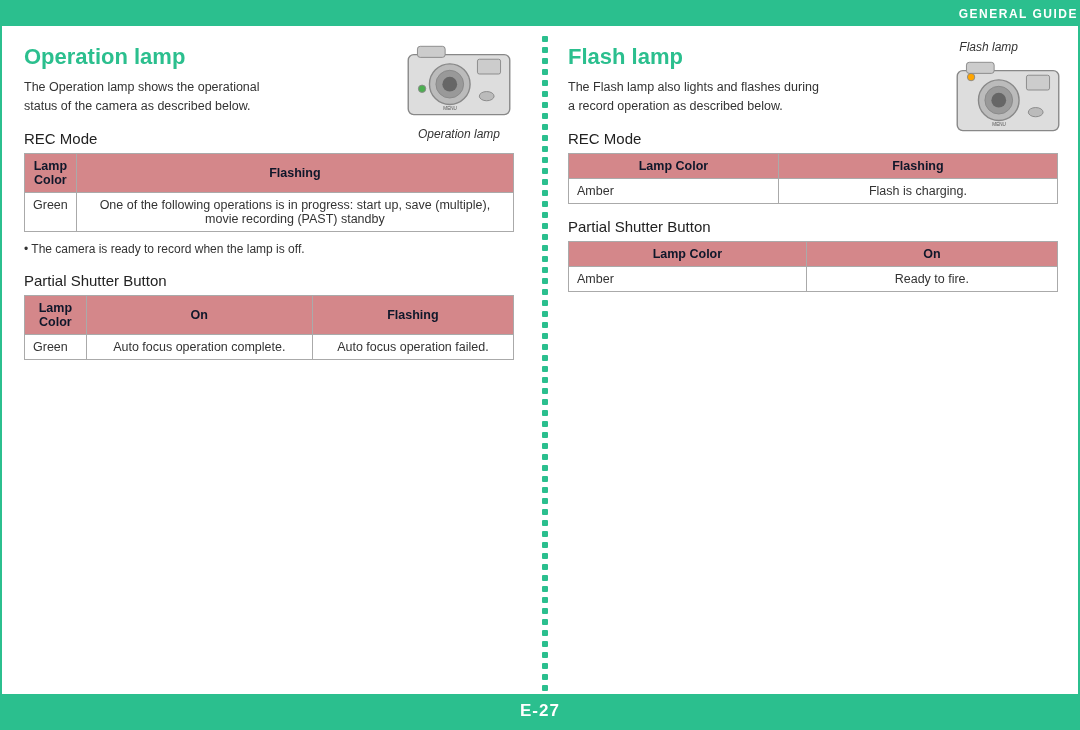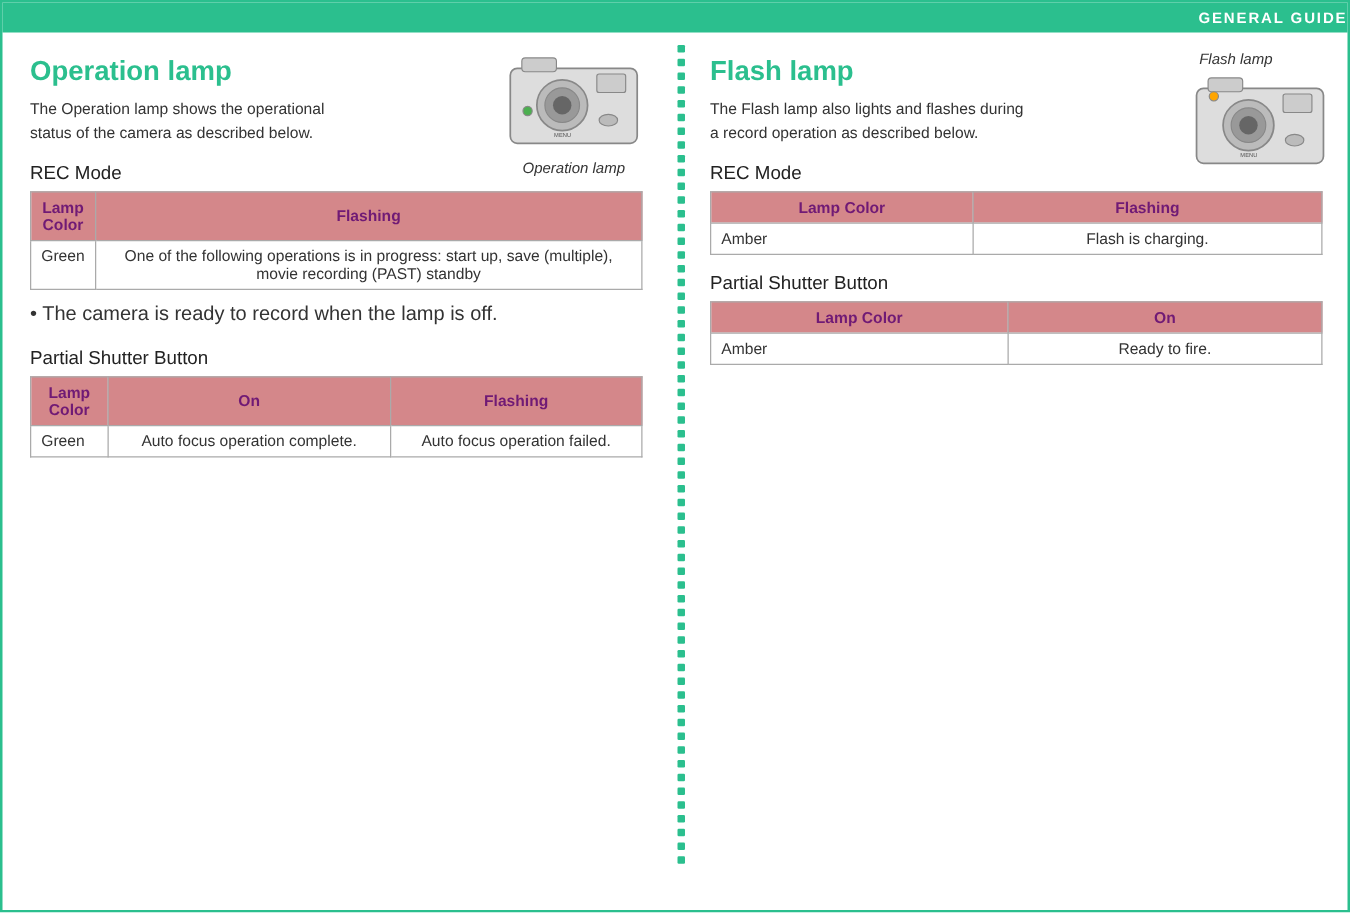--- a/index.html
+++ b/index.html
@@ -134,21 +134,21 @@
 
     
     table {
       border-collapse: collapse;
       width: 100%;
       font-size: 12.5px;
     }
 
     table th {
       background: #d4878a;
-      color: #701a75;
+      color: #0f172a;
       font-weight: bold;
       border: 1px solid #aaa;
       padding: 5px 8px;
       text-align: center;
       margin-top: 15px;
     }
 
     table td {
       border: 1px solid #aaa;
       padding: 5px 8px;
@@ -156,21 +156,21 @@
       color: #333;
       text-align: center;
     }
 
     .td-center {
       text-align: left;
     }
 
     
     .bullet-note {
-      font-size: 16px;
+      font-size: 12px;
       color: #333;
       margin-top: 8px;
       line-height: 1.5;
     }
 
     
     .bottom-bar {
       background: #2bbf8e;
       text-align: center;
       padding: 7px 0;
@@ -400,14 +400,17 @@
             <td>Ready to fire.</td>
           </tr>
         </tbody>
       </table>
 
 
     </div>
 
   </div>
 
+  <div class="bottom-bar">
+    <span>E-27</span>
+  </div>
 
 </div>
 
 </body></html>

